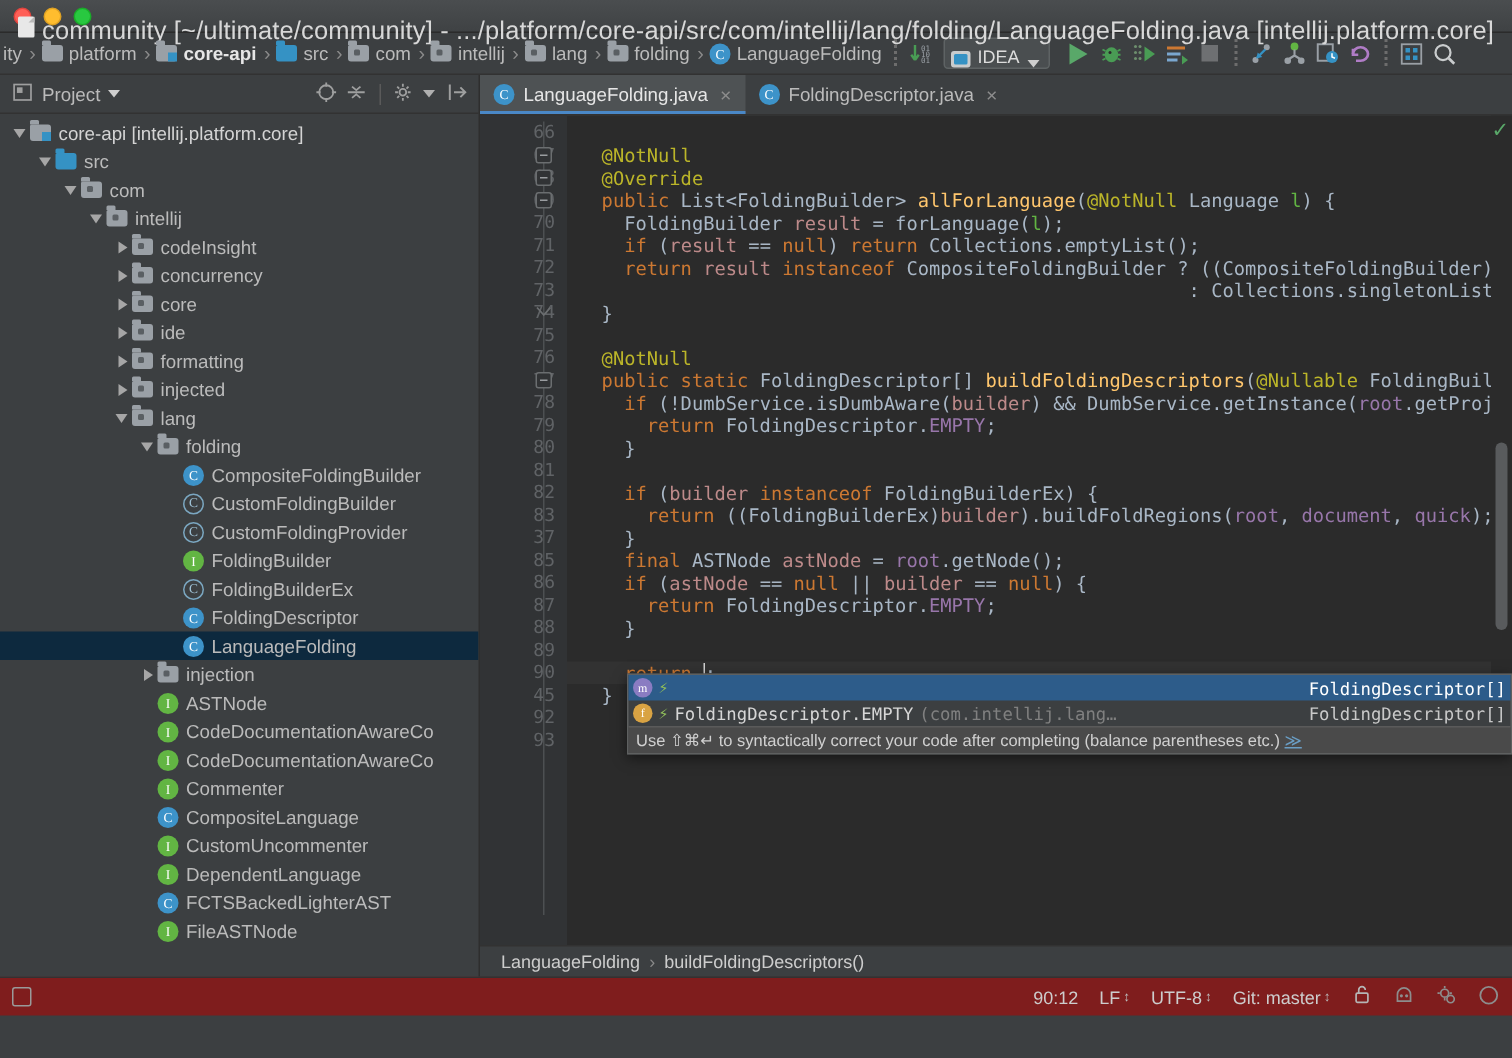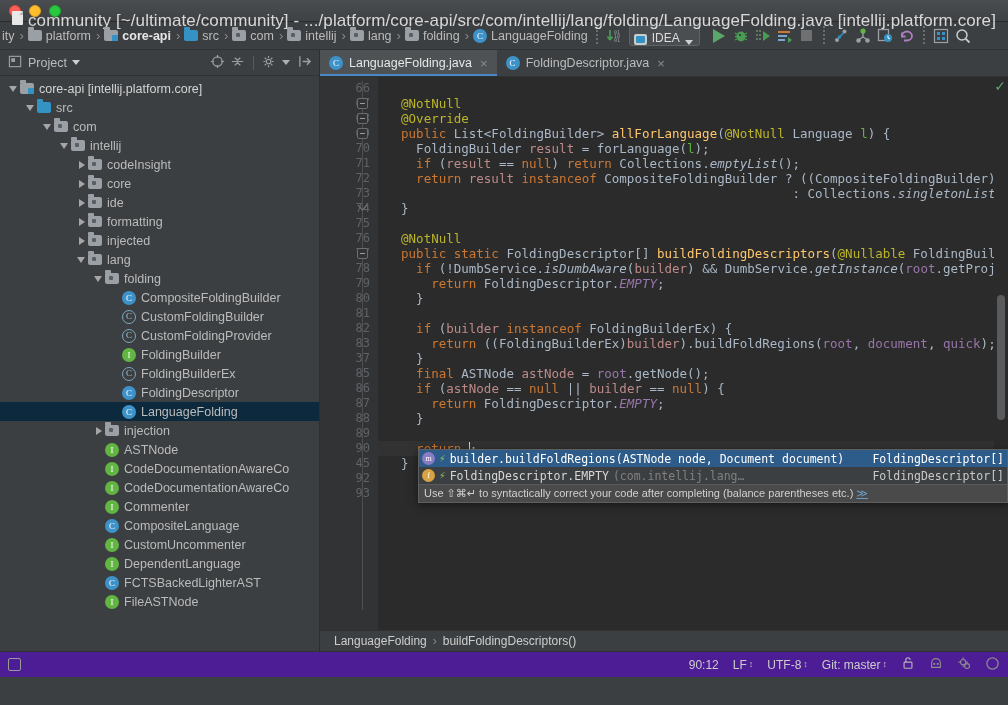--- a/index.html
+++ b/index.html
@@ -146,21 +146,21 @@
           font-family:"DejaVu Sans Mono", monospace; font-size:12.5px; line-height:15px;
           color:#a9b7c6; white-space:pre; }
   #code .cl { height:15px; padding-left:8px; }
   #code .cl.cur { background:#323232; }
 
   
   .kw   { color:#cc7832; }
   .ann  { color:#bbb529; }
   .fld  { color:#9876aa; }
   .mth  { color:#ffc66d; }
-  .ital { font-style:italic; }
+  .ital { }
   .pink { color:#bd8a8a; }
   .greenv { color:#62b543; }
   .purp { color:#9876aa; }
 
   #caret { display:inline-block; width:1px; height:13px; background:#d0d0d0;
            vertical-align:-2px; }
 
   
   #marker-bar { width:14px; flex:0 0 14px; background:#2b2b2b; position:relative; }
   #vthumb { position:absolute; left:3px; width:8px; background:#595b5d; border-radius:4px;
@@ -187,21 +187,21 @@
                 font-family:"Liberation Sans",sans-serif; font-size:11px; color:#d0d0d0; }
   #popup-hint a { color:#6a9ec5; text-decoration:underline; }
 
   
   #bottom-crumbs { height:21px; background:#3c3f41; border-top:1px solid #323232;
                    display:flex; align-items:center; padding-left:14px; gap:6px;
                    font-size:12px; color:#cdcdcd; }
   #bottom-crumbs .sep { color:#8a8a8a; }
 
   
-  #statusbar { height:26px; background:#4c1d95; border-top:1px solid #323232;
+  #statusbar { height:26px; background:#7f1d1d; border-top:1px solid #323232;
                display:flex; align-items:center; padding:0 8px; gap:15px;
                font-size:12px; color:#cdcdcd; }
   #statusbar .sb-left { display:flex; align-items:center; gap:8px; }
   #statusbar .sb-right { margin-left:auto; display:flex; align-items:center; gap:14px; }
   .sb-item { display:flex; align-items:center; gap:2px; }
   .upd { display:inline-block; font-size:9px; line-height:9px; color:#bdbdbd; }
   .mini-sq { width:13px; height:13px; border:1px solid #9a9a9a; border-radius:2px; }
 </style>
 </head>
 <body>
@@ -429,20 +429,25 @@
           <span class="lbl">intellij</span>
         </div>
         <div class="row" style="padding-left: 76px;">
           <span class="arrow closed"></span>
           <span class="ic-folder pkg"></span>
           <span class="lbl">codeInsight</span>
         </div>
         <div class="row" style="padding-left: 76px;">
           <span class="arrow closed"></span>
           <span class="ic-folder pkg"></span>
+          <span class="lbl">concurrency</span>
+        </div>
+        <div class="row" style="padding-left: 76px;">
+          <span class="arrow closed"></span>
+          <span class="ic-folder pkg"></span>
           <span class="lbl">core</span>
         </div>
         <div class="row" style="padding-left: 76px;">
           <span class="arrow closed"></span>
           <span class="ic-folder pkg"></span>
           <span class="lbl">ide</span>
         </div>
         <div class="row" style="padding-left: 76px;">
           <span class="arrow closed"></span>
           <span class="ic-folder pkg"></span>
@@ -613,21 +618,20 @@
       <div id="marker-bar">
         <div id="check-ok">✓</div>
         <div id="vthumb"></div>
       </div>
 
       <div id="popup" style="left:98px; top:372px; width:590px;">
         <div id="popup-items">
             <div class="pi sel">
               <span class="pic m">m</span>
               <span class="pbolt">⚡</span>
-              <span class="psig">builder.buildFoldRegions(ASTNode node, Document document)</span>
               <span class="ptype">FoldingDescriptor[]</span>
             </div>
             <div class="pi">
               <span class="pic f">f</span>
               <span class="pbolt">⚡</span>
               <span class="psig">FoldingDescriptor.EMPTY</span>
               <span class="ptail"> (com.intellij.lang…</span>
               <span class="ptype">FoldingDescriptor[]</span>
             </div>
           </div>

